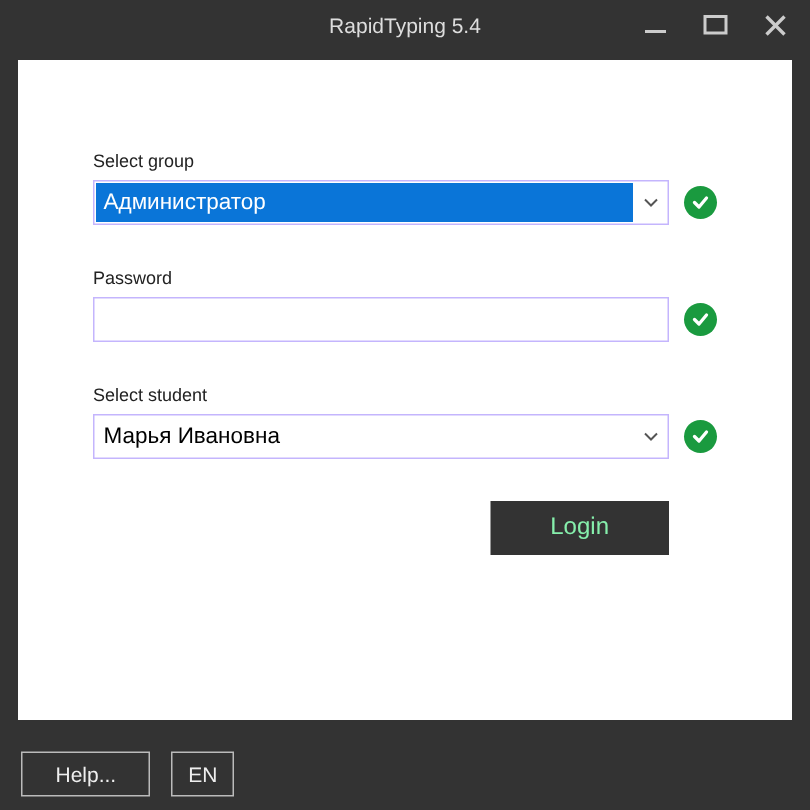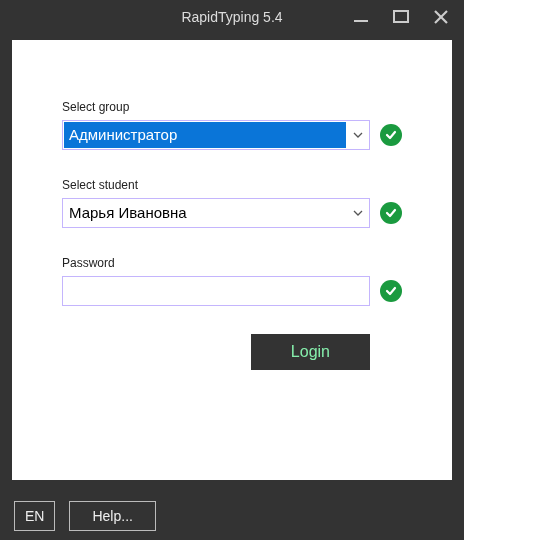--- a/index.html
+++ b/index.html
@@ -6,21 +6,21 @@
   body {
     margin: 0;
     padding: 0;
     width: 540px;
     height: 540px;
     font-family: "Segoe UI", Arial, sans-serif;
     background: #fff;
     overflow: hidden;
   }
   .window {
-    width: 464px;
+    width: 540px;
     height: 540px;
     background: #333333;
     display: flex;
     flex-direction: column;
   }
   .titlebar {
     height: 34px;
     display: flex;
     align-items: center;
     color: #ddd;
@@ -200,57 +200,57 @@
           </div>
           <div class="check">
             <svg width="14" height="14" viewBox="0 0 14 14">
                 <polyline points="3,7 6,10 11,4" fill="none" stroke="#fff" stroke-width="2.2" stroke-linecap="round" stroke-linejoin="round"></polyline>
               </svg>
           </div>
         </div>
       </div>
 
       <div class="field-block">
+        <div class="field-label">Password</div>
+        <div class="row">
+          <div class="textinput">
+            <input type="password" value="" style="">
+          </div>
+          <div class="check">
+            <svg width="14" height="14" viewBox="0 0 14 14">
+                <polyline points="3,7 6,10 11,4" fill="none" stroke="#fff" stroke-width="2.2" stroke-linecap="round" stroke-linejoin="round"></polyline>
+              </svg>
+          </div>
+        </div>
+      </div>
+
+      <div class="field-block">
         <div class="field-label">Select student</div>
         <div class="row">
           <div class="combo">
             <div class="value">Марья Ивановна</div>
             <div class="chev">
               <svg width="12" height="12" viewBox="0 0 12 12">
                   <polyline points="2,4 6,8 10,4" fill="none" stroke="#555" stroke-width="1.3"></polyline>
                 </svg>
             </div>
           </div>
           <div class="check">
             <svg width="14" height="14" viewBox="0 0 14 14">
                 <polyline points="3,7 6,10 11,4" fill="none" stroke="#fff" stroke-width="2.2" stroke-linecap="round" stroke-linejoin="round"></polyline>
               </svg>
           </div>
         </div>
       </div>
 
-      <div class="field-block">
-        <div class="field-label">Password</div>
-        <div class="row">
-          <div class="textinput">
-            <input type="password" value="" style="">
-          </div>
-          <div class="check">
-            <svg width="14" height="14" viewBox="0 0 14 14">
-                <polyline points="3,7 6,10 11,4" fill="none" stroke="#fff" stroke-width="2.2" stroke-linecap="round" stroke-linejoin="round"></polyline>
-              </svg>
-          </div>
-        </div>
-      </div>
-
       <div class="login-row">
         <button class="login-btn">Login</button>
       </div>
 
     </div>
   </div>
 
   <div class="footer">
+    <button class="footer-btn">Help...</button>
     <button class="footer-btn small">EN</button>
-    <button class="footer-btn">Help...</button>
   </div>
 
 </div>
 
 </body></html>

